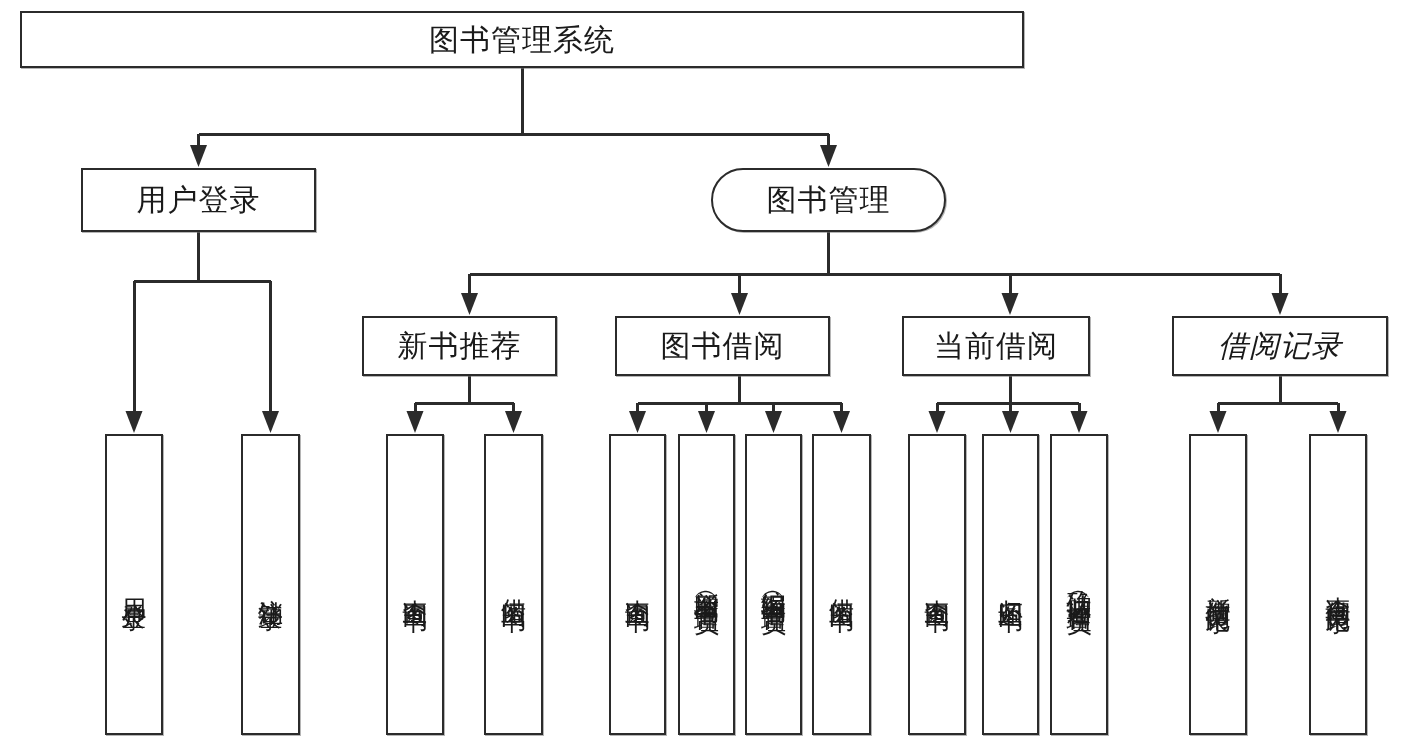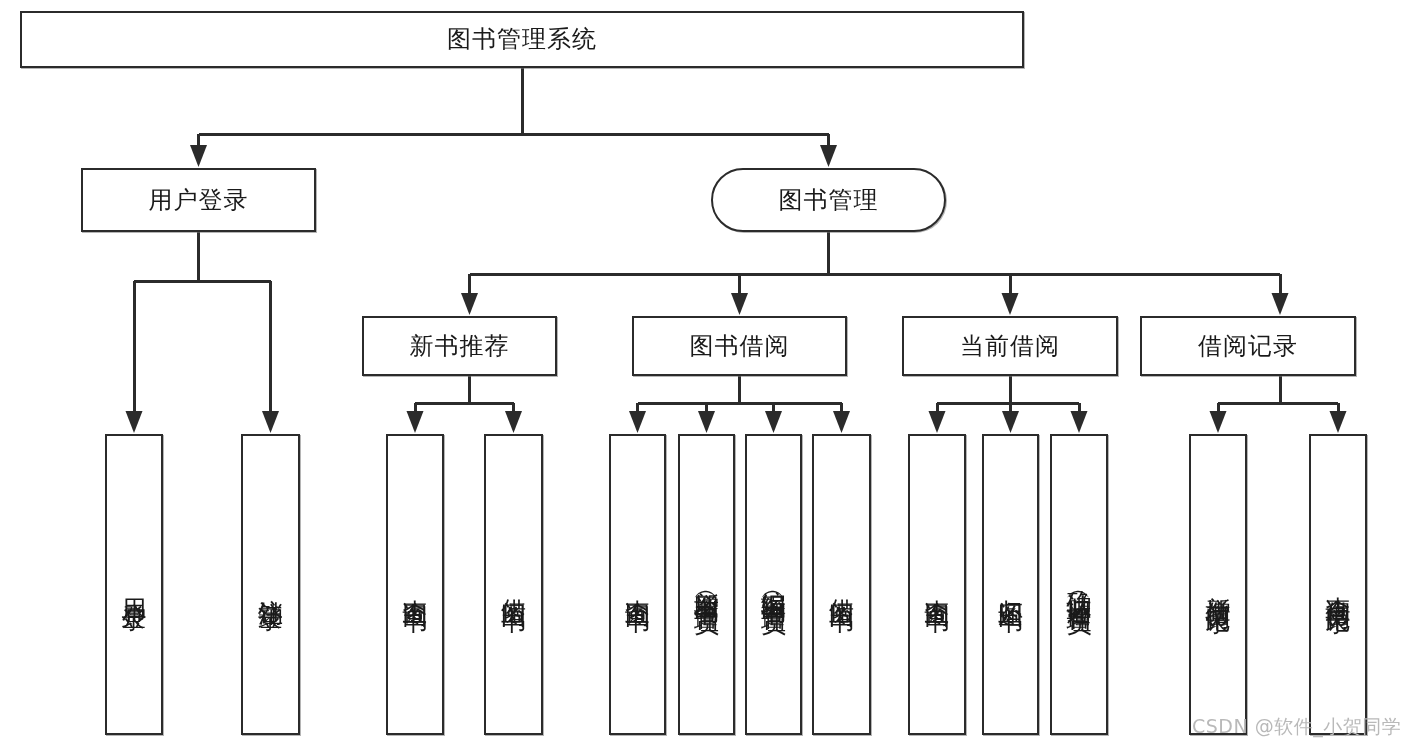--- a/index.html
+++ b/index.html
@@ -34,21 +34,21 @@
     justify-content: center;
     box-shadow: 1px 1px 0 rgba(120,120,120,0.55);
   }
   .node-label {
     color: #1a1a1a;
     line-height: 1.12;
     text-align: center;
     white-space: nowrap;
   }
   .node.horizontal .node-label {
-    font-size: 24px;
+    font-size: 30px;
     letter-spacing: 1px;
   }
   .node.vertical {
     align-items: center;
     justify-content: center;
   }
   .node.vertical .node-label {
     writing-mode: vertical-rl;
     text-orientation: upright;
     font-size: 25px;
@@ -141,27 +141,27 @@
       </div>
       <div class="node horizontal" style="left: 81px; top: 168px; width: 235px; height: 64px;">
         <span class="node-label">用户登录</span>
       </div>
       <div class="node horizontal" style="left: 711px; top: 168px; width: 235px; height: 64px; border-radius: 32px;">
         <span class="node-label">图书管理</span>
       </div>
       <div class="node horizontal" style="left: 362px; top: 316px; width: 195px; height: 60px;">
         <span class="node-label">新书推荐</span>
       </div>
-      <div class="node horizontal" style="left: 632px; top: 316px; width: 215px; height: 60px;">
+      <div class="node horizontal" style="left: 615px; top: 316px; width: 215px; height: 60px;">
         <span class="node-label">图书借阅</span>
       </div>
-      <div class="node horizontal" style="left: 902px; top: 316px; width: 216px; height: 60px;">
+      <div class="node horizontal" style="left: 902px; top: 316px; width: 188px; height: 60px;">
         <span class="node-label">当前借阅</span>
       </div>
-      <div class="node horizontal" style="left: 1140px; top: 316px; width: 216px; height: 60px;">
+      <div class="node horizontal" style="left: 1172px; top: 316px; width: 216px; height: 60px; font-style: italic;">
         <span class="node-label">借阅记录</span>
       </div>
       <div class="node vertical" style="left: 105px; top: 434px; width: 58px; height: 301px;">
         <span class="node-label">用户登录</span>
       </div>
       <div class="node vertical" style="left: 241px; top: 434px; width: 59px; height: 301px;">
         <span class="node-label">注销登录</span>
       </div>
       <div class="node vertical" style="left: 386px; top: 434px; width: 58px; height: 301px;">
         <span class="node-label">查询图书</span>
@@ -190,14 +190,13 @@
       <div class="node vertical" style="left: 1050px; top: 434px; width: 58px; height: 301px;">
         <span class="node-label">确认归还（管理员）</span>
       </div>
       <div class="node vertical" style="left: 1189px; top: 434px; width: 58px; height: 301px;">
         <span class="node-label">新增借阅记录</span>
       </div>
       <div class="node vertical" style="left: 1309px; top: 434px; width: 58px; height: 301px;">
         <span class="node-label">查询借阅记录</span>
       </div>
     </div>
-  <div class="watermark" style="left: 1192px; top: 714px;">CSDN @软件_小贺同学</div>
 </div>
 
 </body></html>

